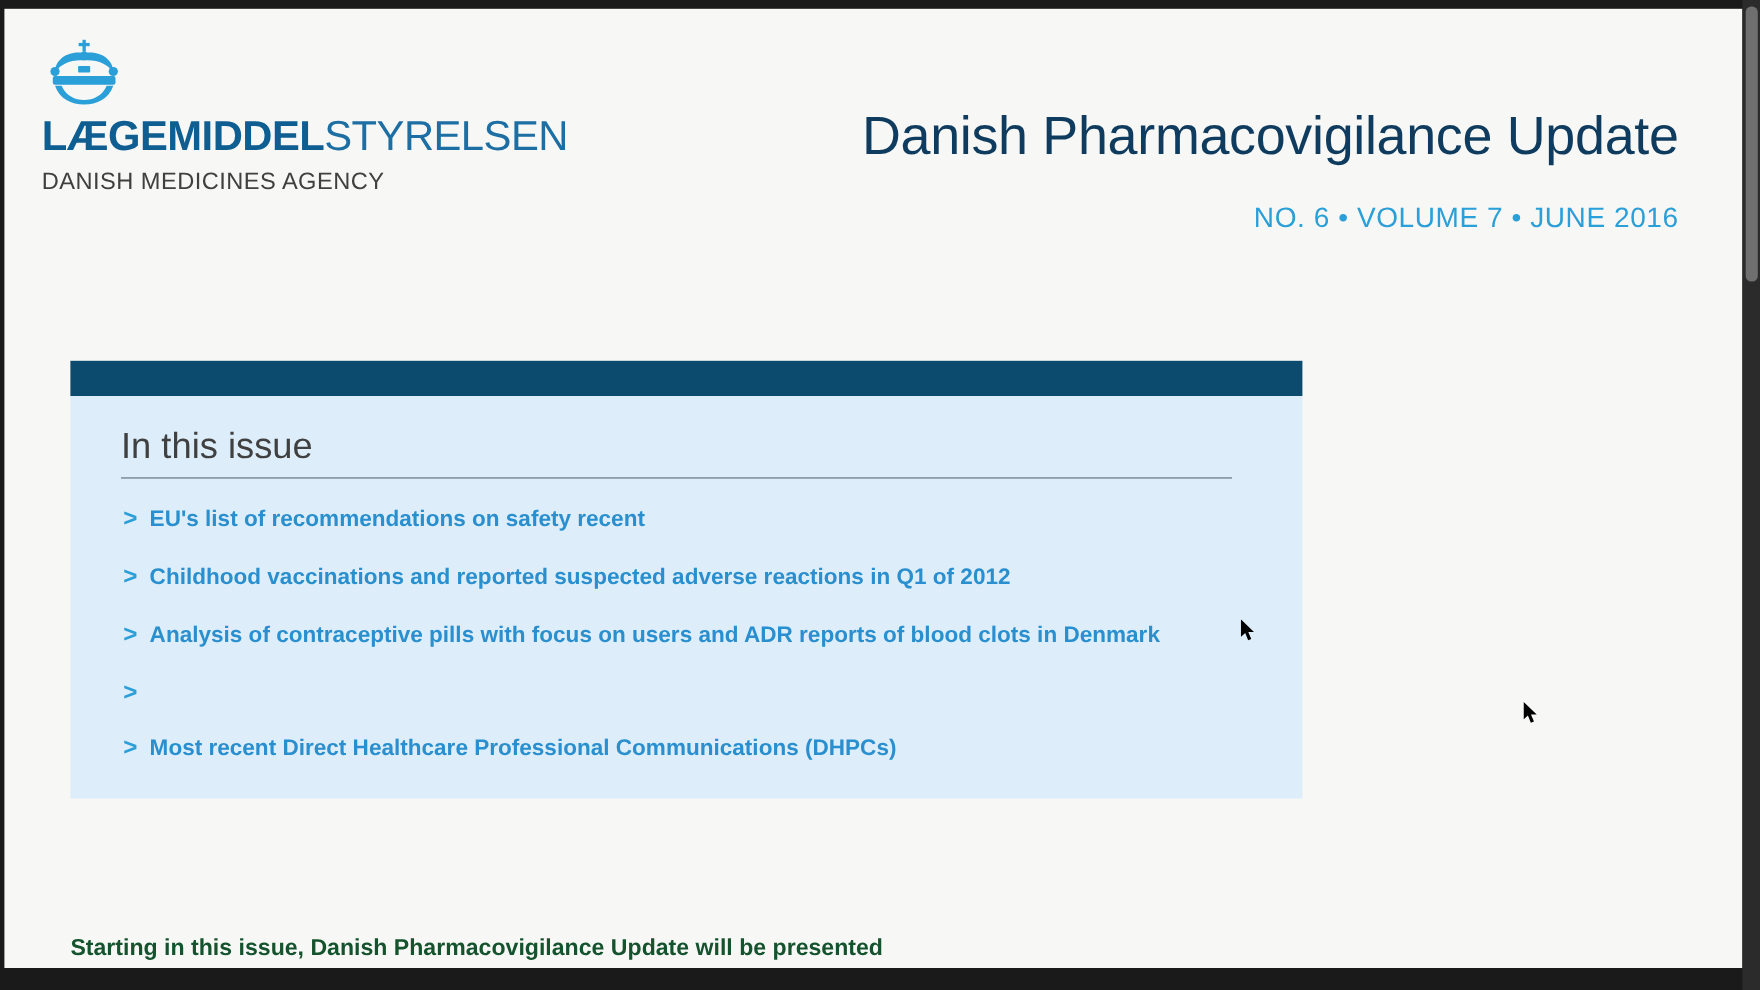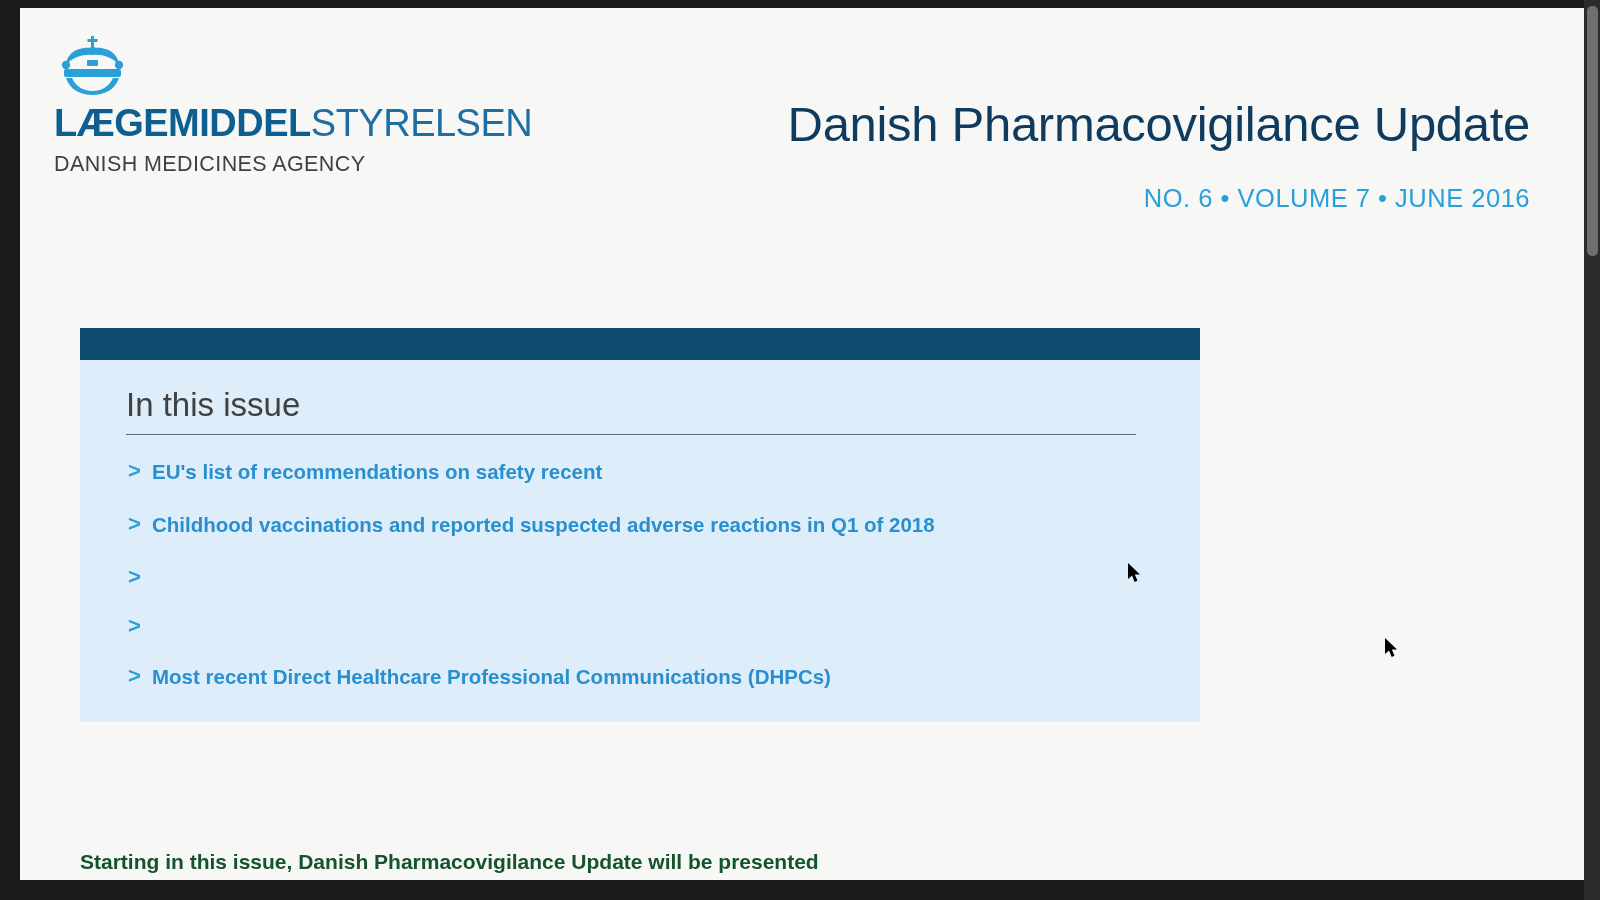--- a/index.html
+++ b/index.html
@@ -14,26 +14,27 @@
   #viewport {
     position: absolute;
     left: 0;
     top: 0;
     width: 1600px;
     height: 900px;
     background: #1a1a1a;
   }
   #page {
     position: absolute;
-    left: 20px;
+    left: 4px;
     top: 8px;
     width: 1568px;
     height: 872px;
     background: #f7f7f5;
     overflow: hidden;
+    padding-left: 12px;
   }
   
   #header {
     position: absolute;
     left: 0;
     top: 0;
     width: 100%;
     height: 270px;
   }
   #logo-block {
@@ -231,25 +232,26 @@
         <div id="issue-rule"></div>
         <ul class="issue-list">
 
           <li class="issue-item">
             <span class="chevron">&gt;</span>
             <span class="issue-link">EU's list of recommendations on safety recent</span>
           </li>
 
           <li class="issue-item">
             <span class="chevron">&gt;</span>
-            <span class="issue-link">Childhood vaccinations and reported suspected adverse reactions in Q1 of 2018</span>
-          </li>
-
-          <li class="issue-item">
-            <span class="chevron">&gt;</span>
+            <span class="issue-link">Childhood vaccinations and reported suspected adverse reactions in Q1 of 2012</span>
+          </li>
+
+          <li class="issue-item">
+            <span class="chevron">&gt;</span>
+            <span class="issue-link">Analysis of contraceptive pills with focus on users and ADR reports of blood clots in Denmark</span>
           </li>
 
           <li class="issue-item">
             <span class="chevron">&gt;</span>
           </li>
 
           <li class="issue-item">
             <span class="chevron">&gt;</span>
             <span class="issue-link">Most recent Direct Healthcare Professional Communications (DHPCs)</span>
           </li>

